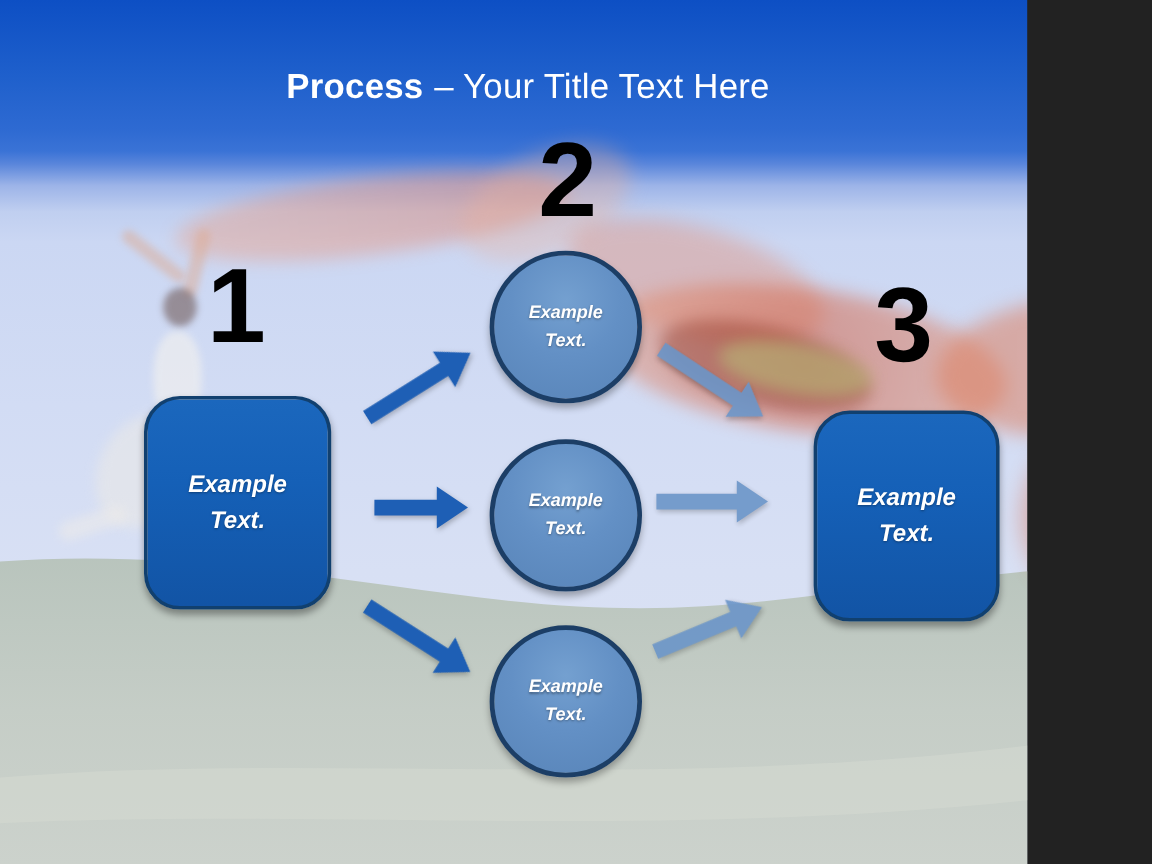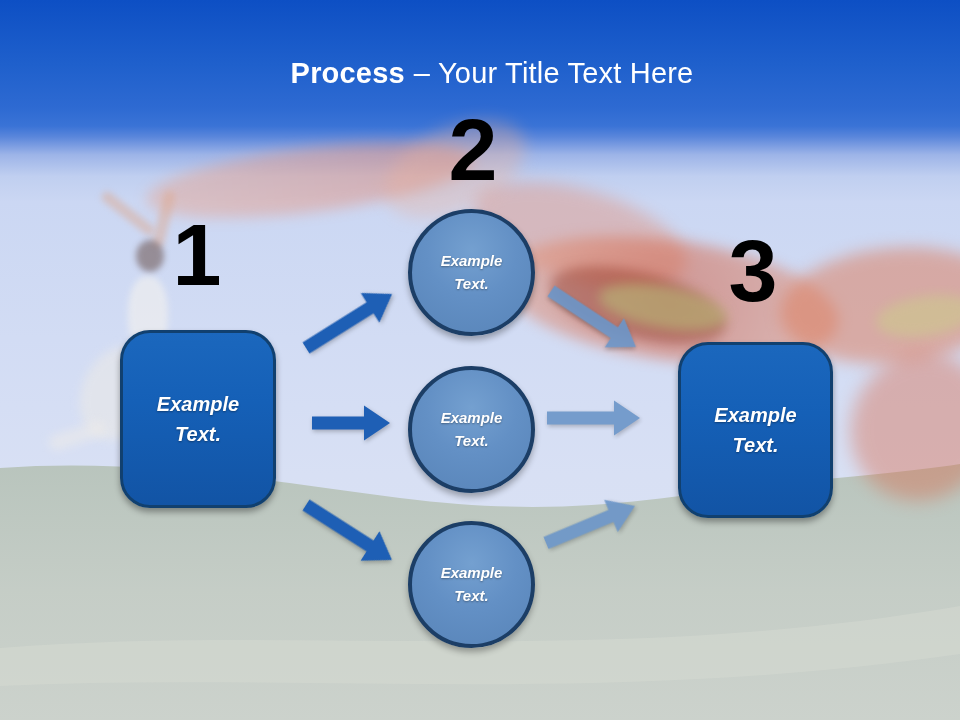--- a/index.html
+++ b/index.html
@@ -1,17 +1,17 @@
 <!DOCTYPE html>
 <html><head>
 <meta charset="utf-8">
 <style>
   html,body{margin:0;padding:0;background:#222;}
   .slide{
-    position:relative;width:960px;height:720px;overflow:hidden;
+    position:relative;width:856px;height:720px;overflow:hidden;
     font-family:"Liberation Sans", sans-serif;
     background:linear-gradient(180deg,
       #0d4fc4 0%, #1f60cc 9%, #2e6ad2 15%, #3a73d6 17.5%,
       #5a86db 19%, #9db4e8 21.5%, #c0cff0 24.5%, #cbd7f3 28%,
       #d2dcf4 47%, #d8e0f4 66%, #dce3f3 100%);
   }
   .layer{position:absolute;left:0;top:0;width:960px;height:720px;}
   .blob{position:absolute;border-radius:50%;}
   
   .title{

